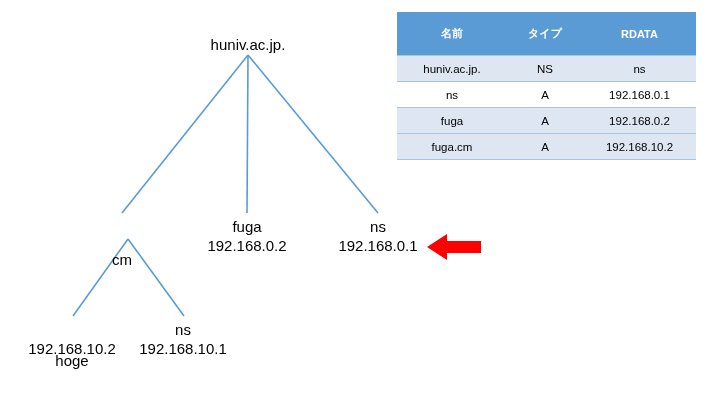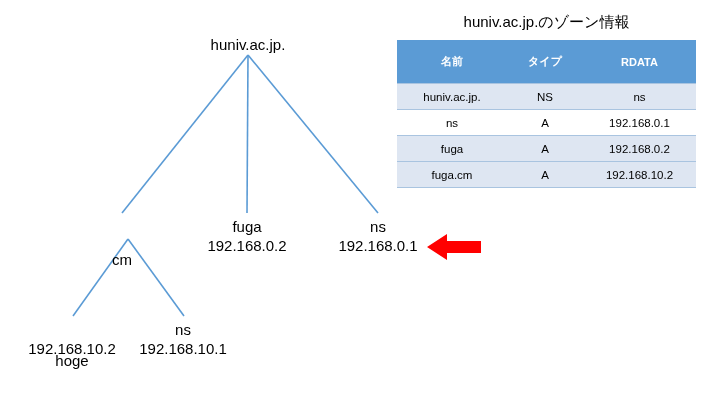--- a/index.html
+++ b/index.html
@@ -130,21 +130,20 @@
       <div class="node-ip" style="left: 72px; top: 340px;">192.168.10.2</div>
       <div class="node-label" style="left: 183px; top: 321px;">ns</div>
       <div class="node-ip" style="left: 183px; top: 340px;">192.168.10.1</div>
     </div>
 
   <svg id="red-arrow" viewBox="0 0 54 30">
     <polygon id="arrow-shape" points="0,15 20,2 20,9 54,9 54,21 20,21 20,28" fill="#FF0000"></polygon>
   </svg>
 
   <div id="zone-panel">
-    <div id="zone-title">huniv.ac.jp.のゾーン情報</div>
     <table id="zone-table">
       <colgroup>
         <col class="c-name">
           <col class="c-type">
           <col class="c-rdata">
       </colgroup>
       <thead>
         <tr>
           <th>名前</th>
           <th>タイプ</th>

